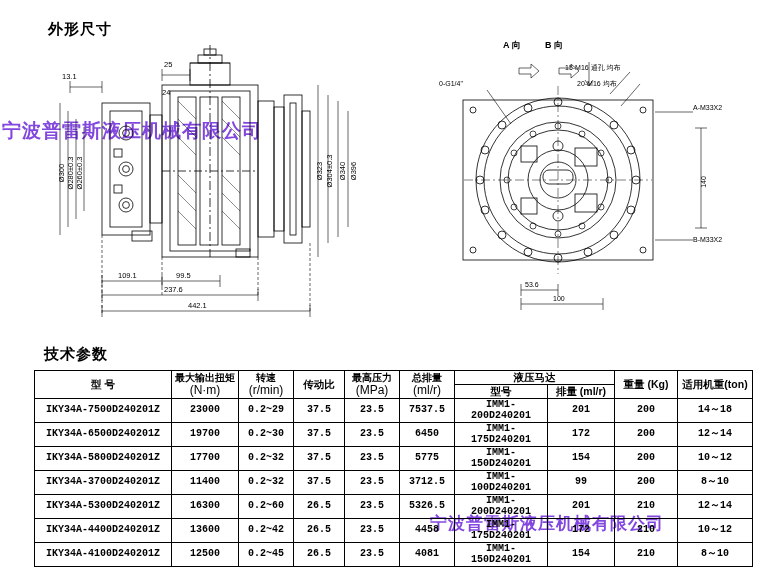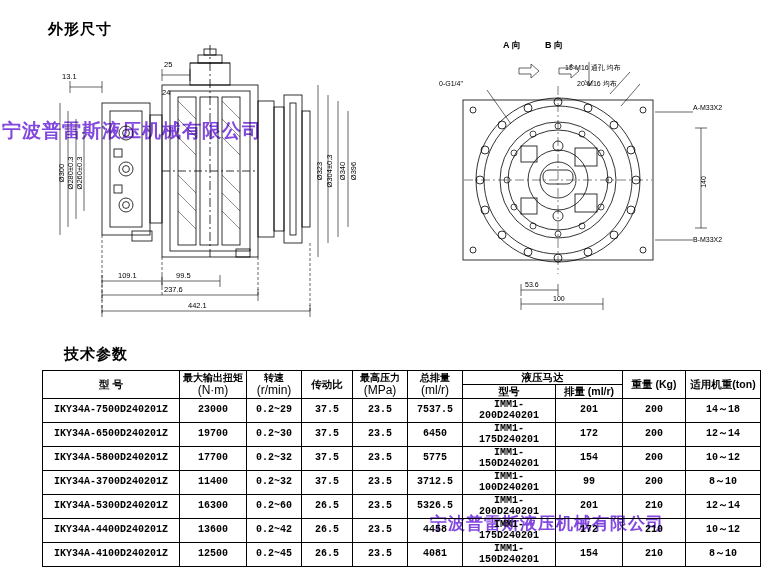--- a/index.html
+++ b/index.html
@@ -13,42 +13,42 @@
   }
   .page{position:relative;width:761px;height:436px;}
 
   .heading{
     position:absolute;
     font-size:15px;
     font-weight:bold;
     letter-spacing:1px;
   }
   #h-dims{left:48px;top:20px;}
-  #h-specs{left:64px;top:345px;}
+  #h-specs{left:44px;top:345px;}
 
   
   .wm{
     position:absolute;
     color:#6d28d9;
     font-weight:bold;
     white-space:nowrap;
     pointer-events:none;
     opacity:.85;
   }
   #wm1{left:2px;top:118px;font-size:19px;letter-spacing:1px;}
   #wm2{left:430px;top:512px;font-size:17px;letter-spacing:1px;}
 
   
   .draw{position:absolute;}
   svg{display:block;}
 
   
   #spec-table{
     position:absolute;
-    left:42px;top:370px;
+    left:34px;top:370px;
     border-collapse:collapse;
     font-size:10px;
   }
   #spec-table th,#spec-table td{
     border:1px solid #000;
     text-align:center;
     vertical-align:middle;
     padding:1px 2px;
     line-height:1.05;
     font-weight:bold;

